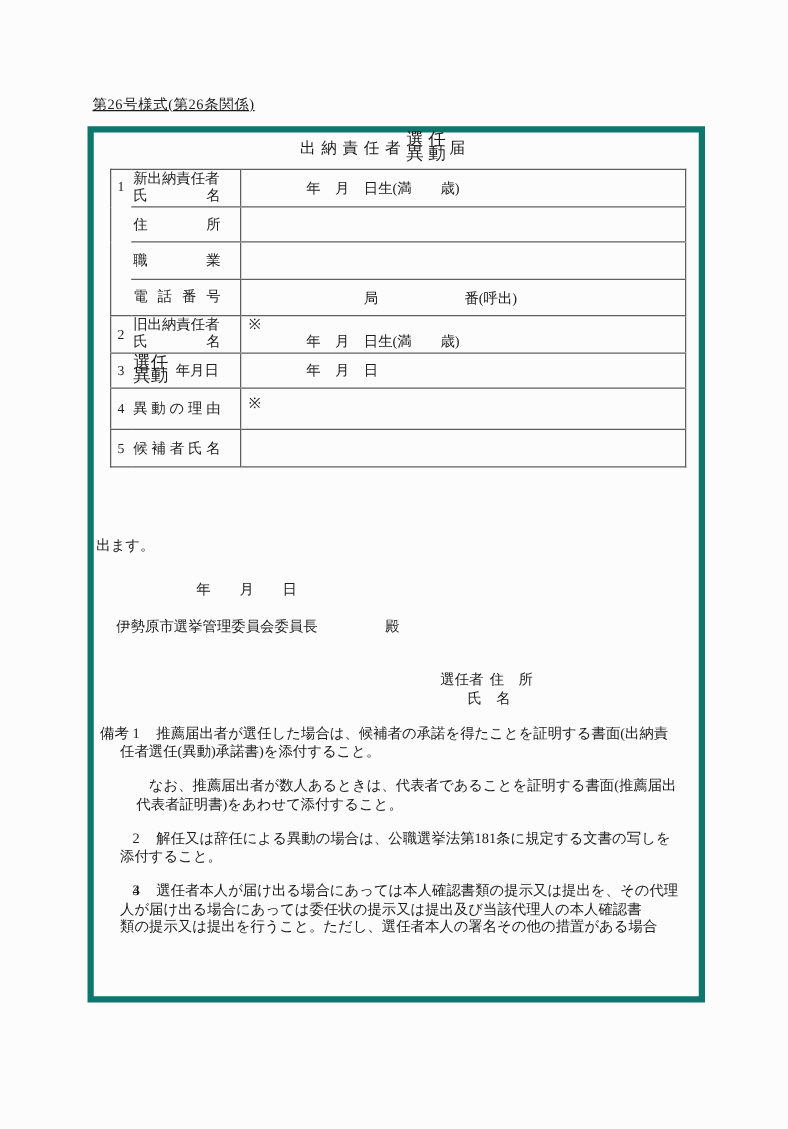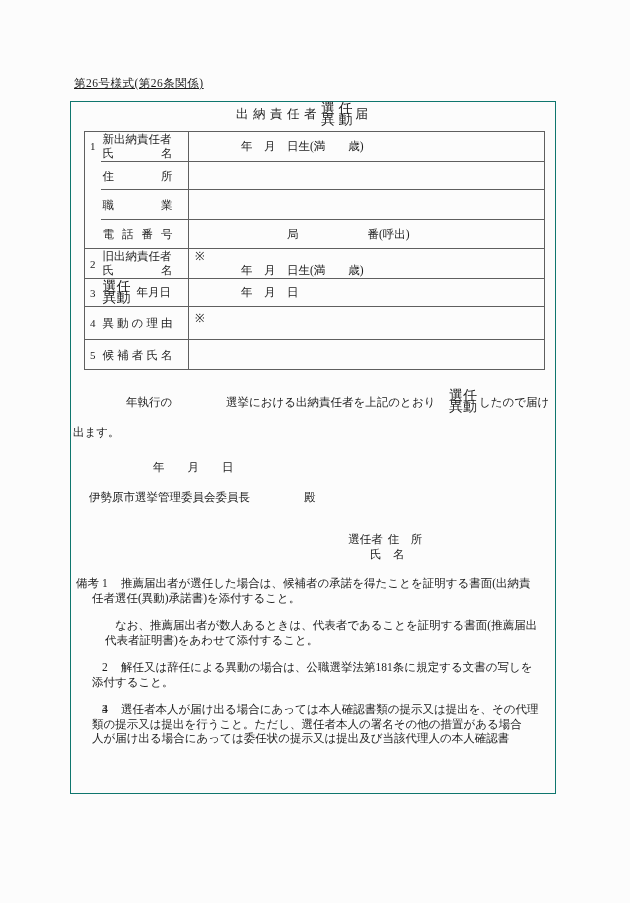--- a/index.html
+++ b/index.html
@@ -3,21 +3,21 @@
 <meta charset="utf-8">
 <style>
   html,body{margin:0;padding:0;}
   body{
     width:630px;height:903px;background:#fcfcfc;
     font-family:"Liberation Serif","DejaVu Serif",serif;
     color:#1c1c1c;
   }
   .page{position:relative;width:630px;height:903px;overflow:hidden;}
   .form-code{position:absolute;left:74px;top:76px;font-size:11.5px;letter-spacing:0.5px;text-decoration:underline;}
-  .box{position:absolute;left:70px;top:101px;width:484px;height:691px;border:1px solid #0f766e;}
+  .box{position:absolute;left:70px;top:101px;width:484px;height:691px;border:5px solid #0f766e;}
 
   
   .title{position:absolute;left:165px;top:2px;display:flex;align-items:center;font-size:12.5px;}
   .title .main{letter-spacing:4.5px;}
   .stack{display:inline-block;text-align:left;font-size:14px;line-height:10.5px;white-space:pre;}
   .title .todoke{margin-left:3px;}
 
   
   .tablewrap{position:absolute;left:13px;top:29px;}
   table{border-collapse:collapse;table-layout:fixed;width:460px;font-size:11.5px;border:1px solid #5f5f5f;}
@@ -142,26 +142,20 @@
           <td class="num">5</td>
           <td class="lab">
                 <div class="lbl spread">候補者氏名</div>
               </td>
           <td class="c"></td>
         </tr>
       </tbody>
         </table>
     </div>
 
-    <div class="stmt">
-      <span class="p1">年執行の</span>
-      <span class="p2">選挙における出納責任者を上記のとおり</span>
-      <span class="stk stack"><span>選任</span><br><span>異動</span></span>
-      <span class="p3">したので届け</span>
-    </div>
     <div class="stmt2">出ます。</div>
 
     <div class="dateline">年　　月　　日</div>
 
     <div class="recip">
       <span>伊勢原市選挙管理委員会委員長</span><span class="dono">殿</span>
     </div>
 
     <div class="signer1">
       <span>選任者</span><span class="al">住　所</span>
@@ -176,18 +170,18 @@
 
       <div class="nao gap">なお、推薦届出者が数人あるときは、代表者であることを証明する書面(推薦届出</div>
       <div class="naocont">代表者証明書)をあわせて添付すること。</div>
 
       <div class="nl gap"><span class="n">2</span><span>解任又は辞任による異動の場合は、公職選挙法第181条に規定する文書の写しを</span></div>
       <div class="cont">添付すること。</div>
 
       <div class="nl gap"><span class="n">3</span></div>
 
       <div class="nl gap"><span class="n">4</span><span>選任者本人が届け出る場合にあっては本人確認書類の提示又は提出を、その代理</span></div>
+      <div class="cont">人が届け出る場合にあっては委任状の提示又は提出及び当該代理人の本人確認書</div>
       <div class="cont">類の提示又は提出を行うこと。ただし、選任者本人の署名その他の措置がある場合</div>
-      <div class="cont">人が届け出る場合にあっては委任状の提示又は提出及び当該代理人の本人確認書</div>
     </div>
 
   </div>
 </div>
 
 </body></html>

